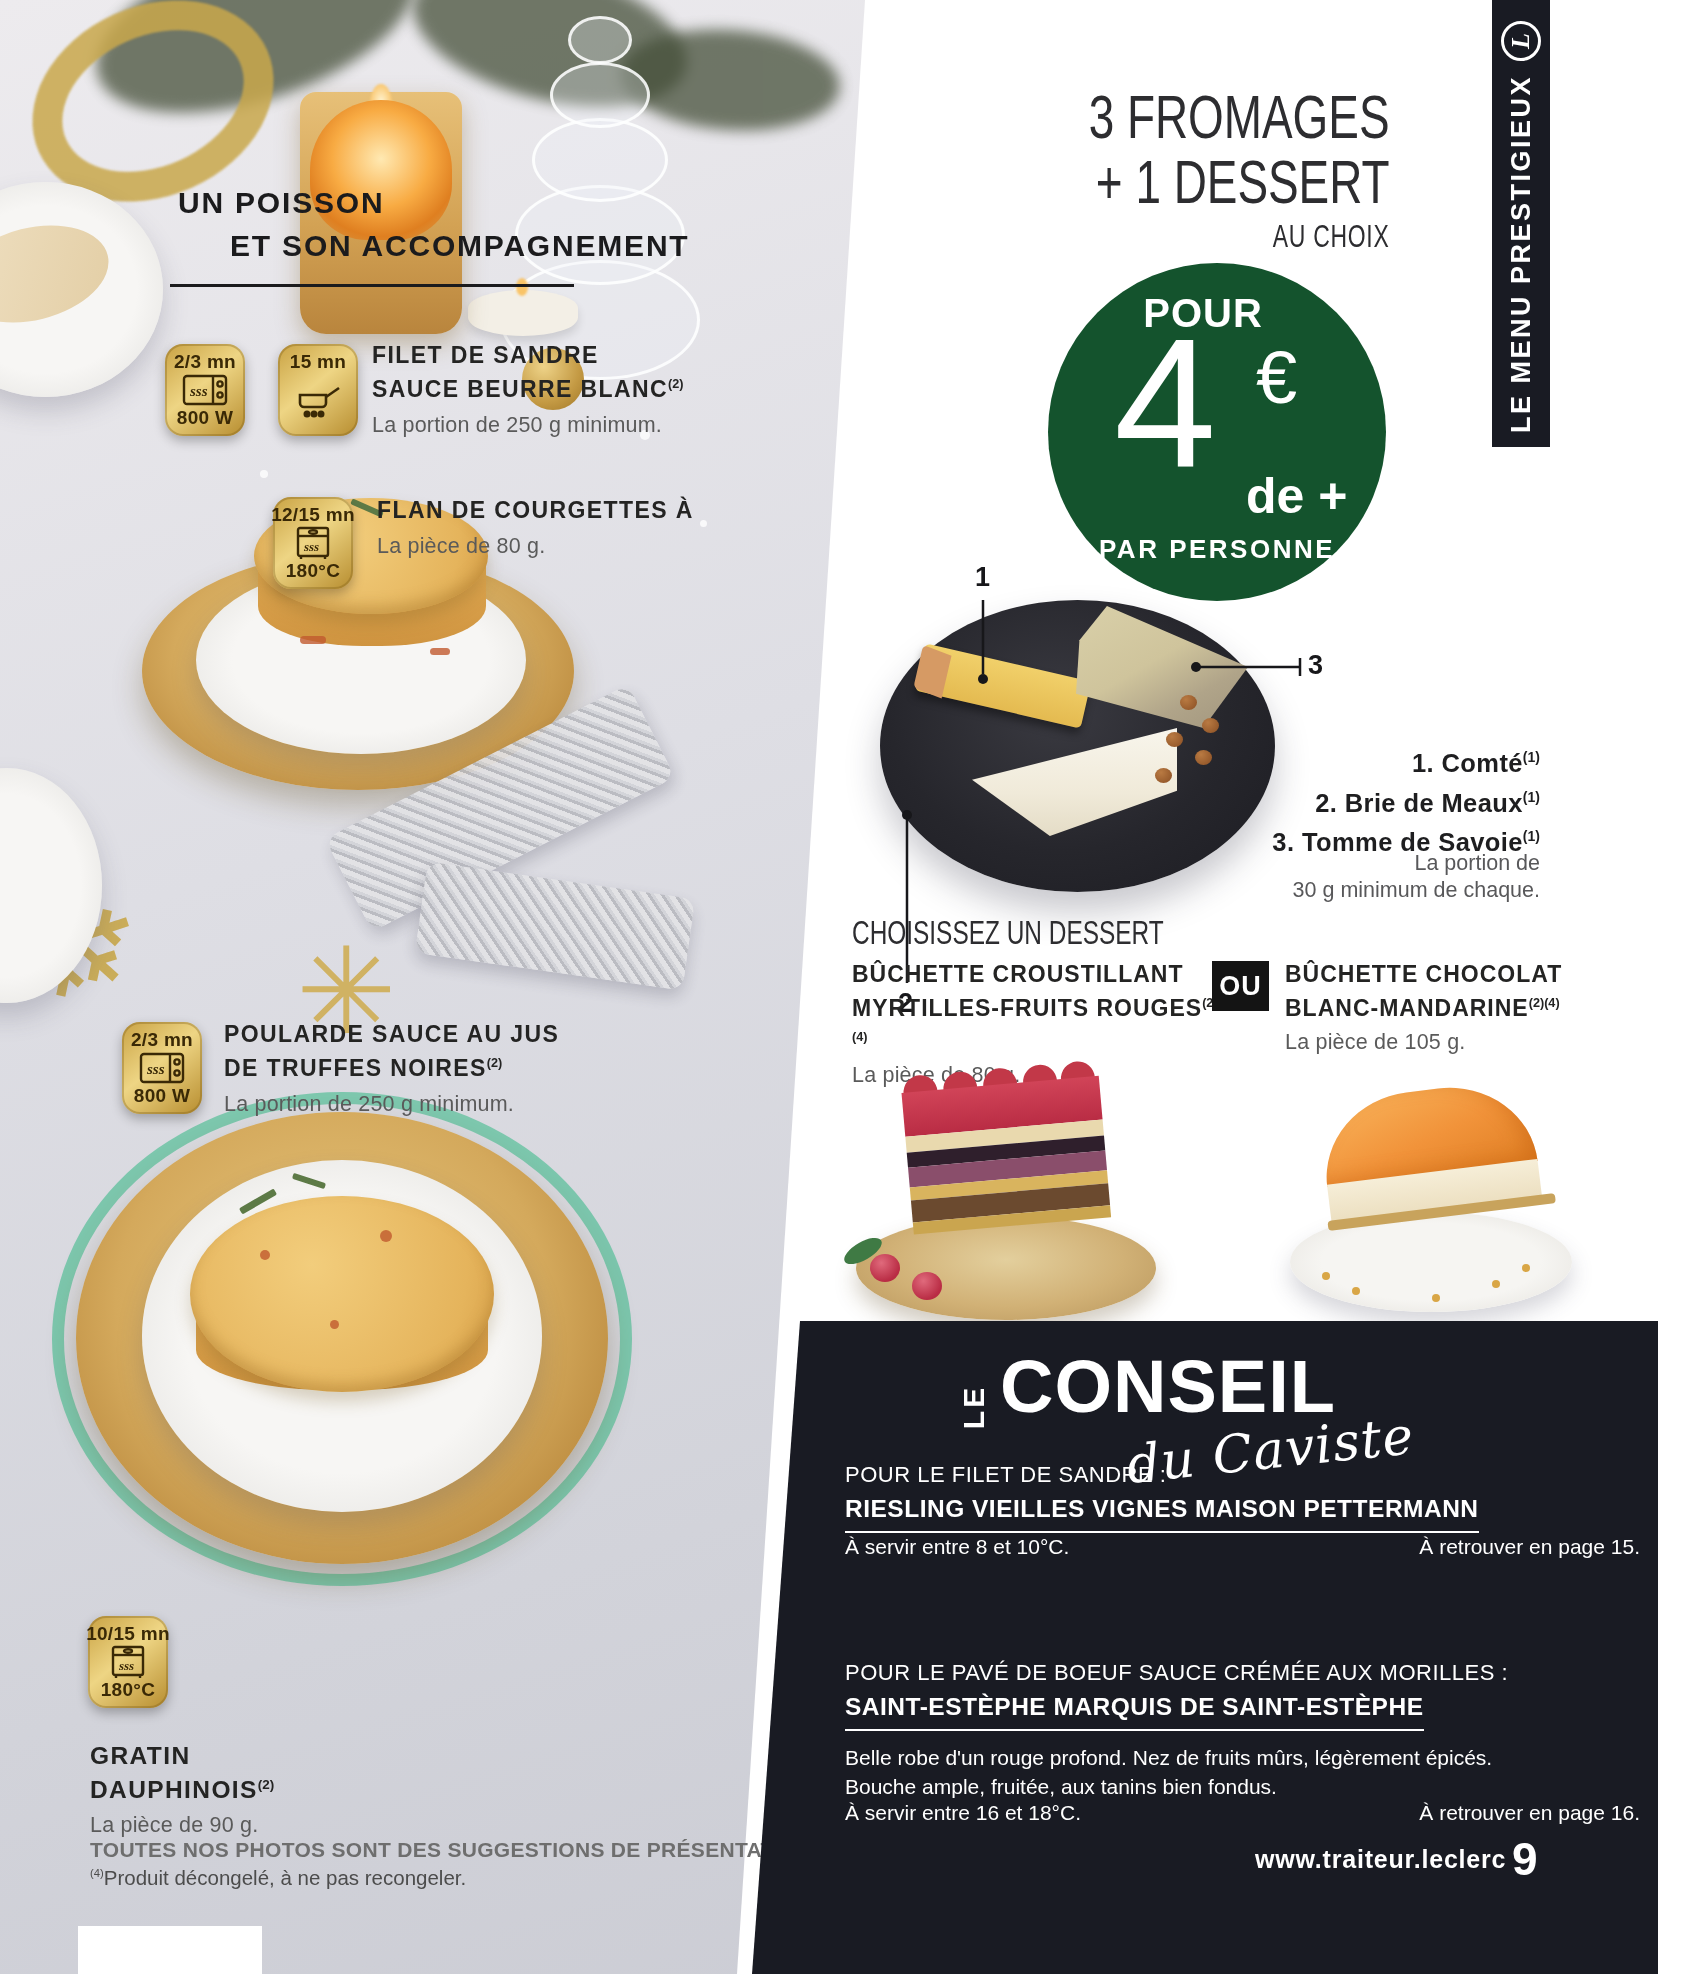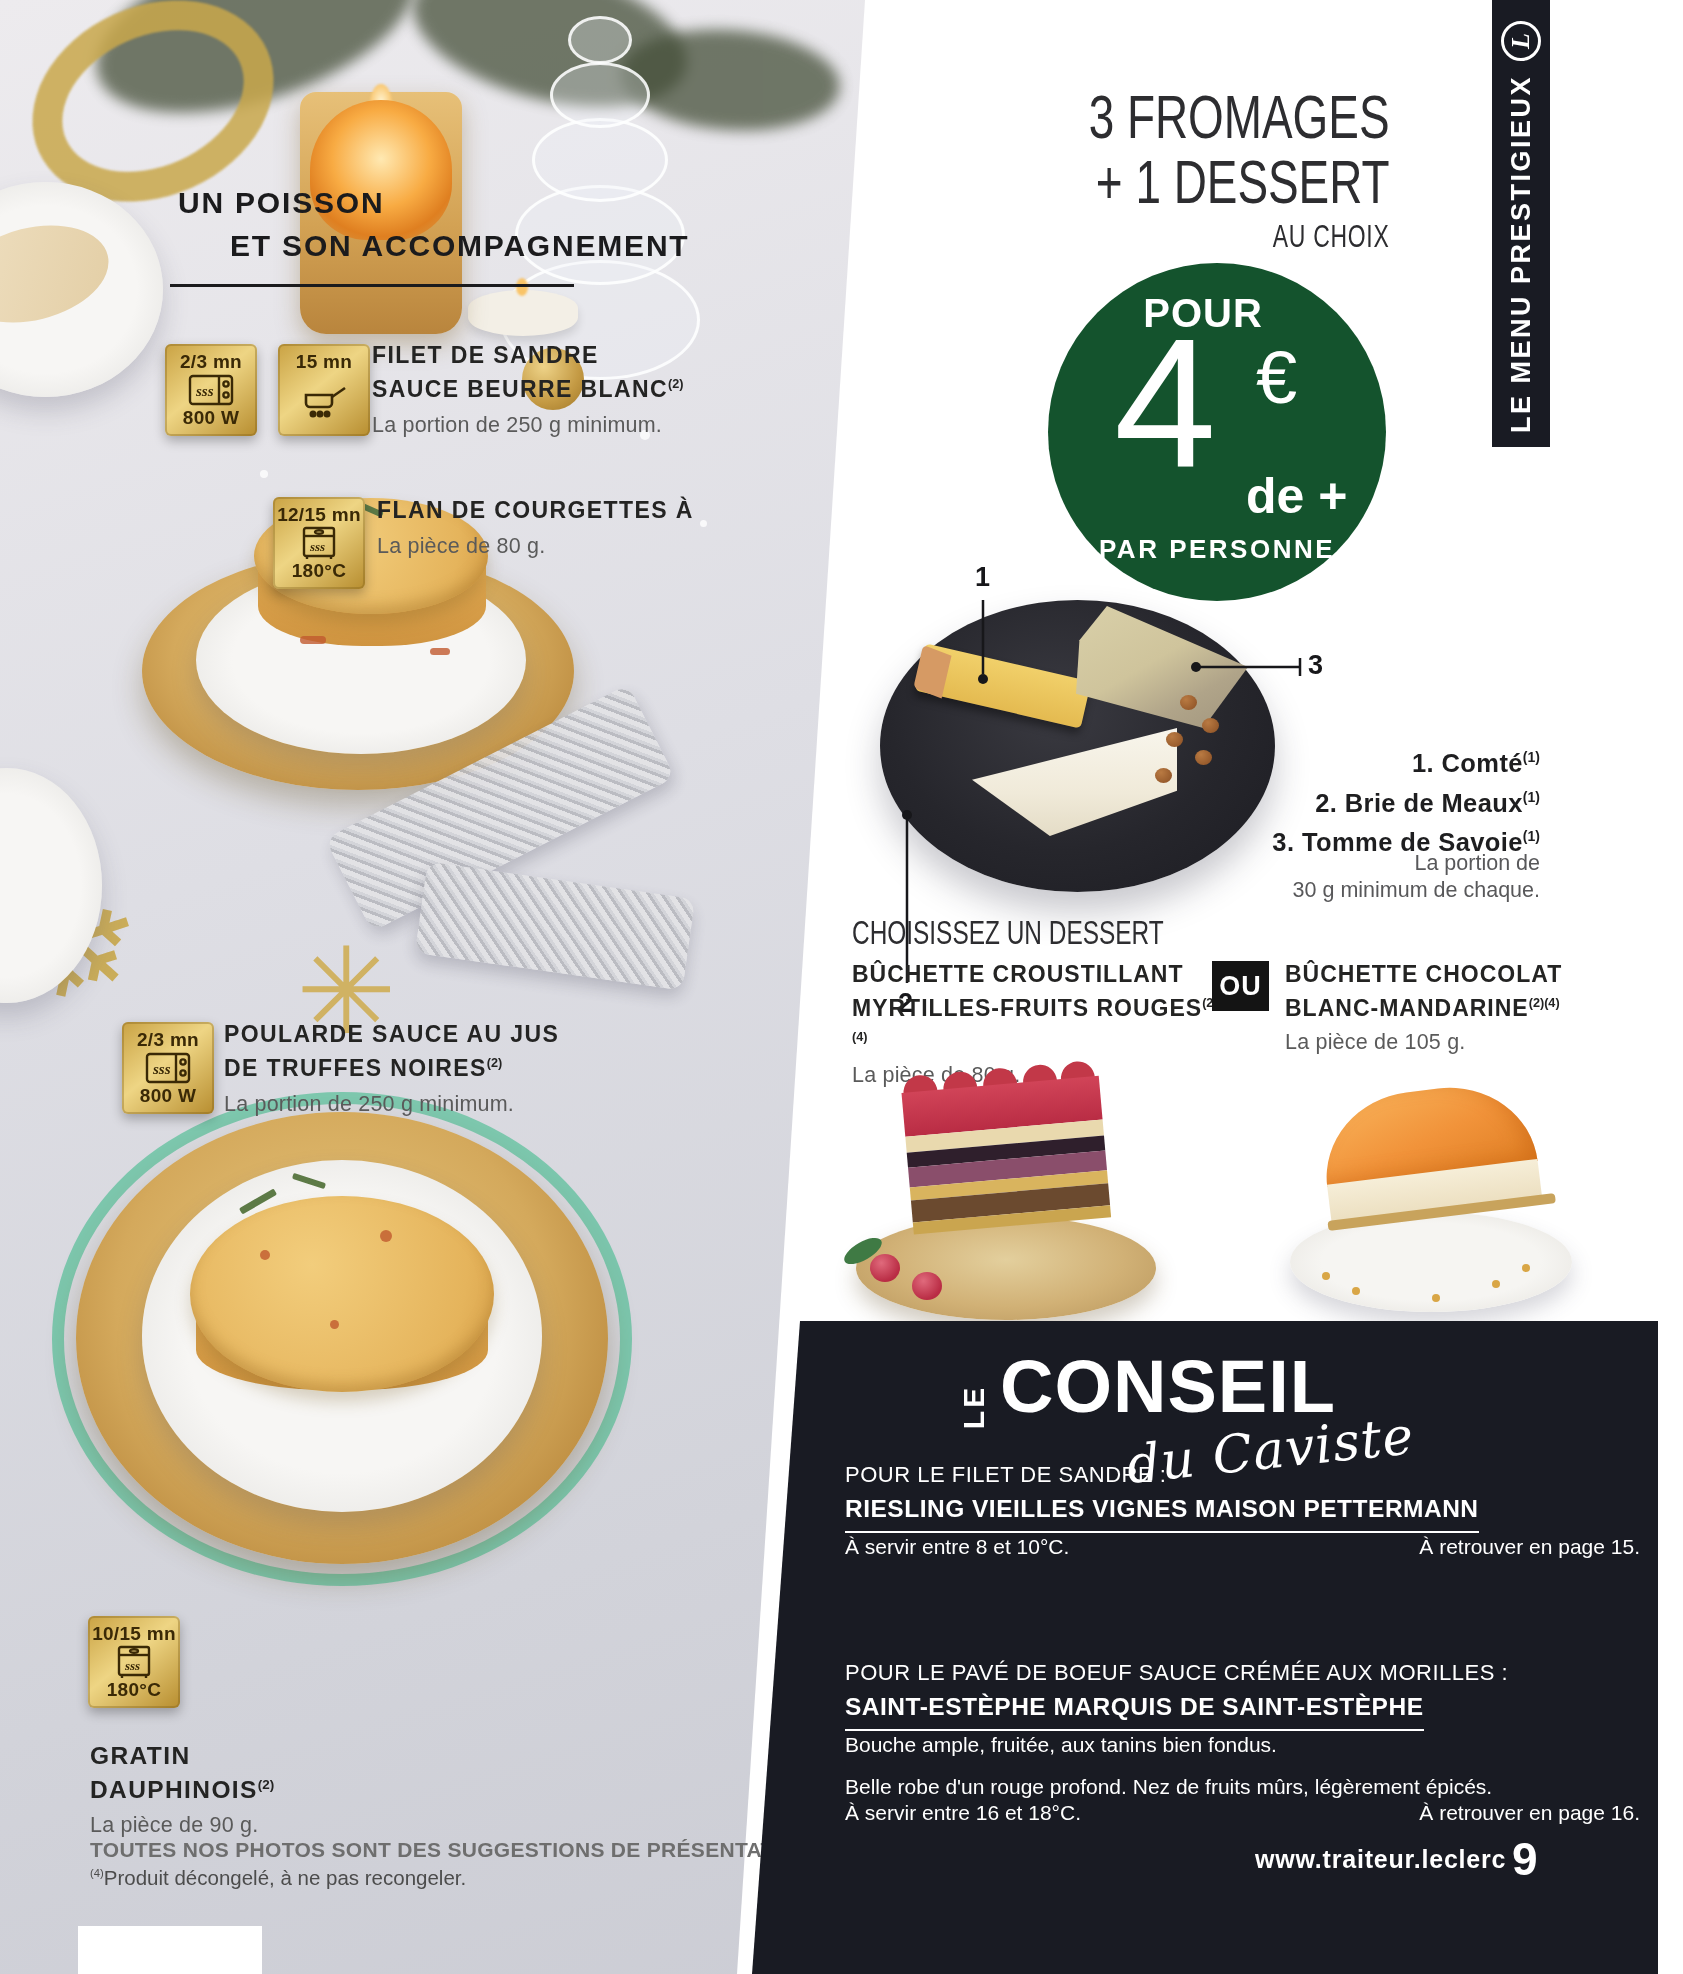--- a/index.html
+++ b/index.html
@@ -35,21 +35,21 @@
   .flan-side { background:linear-gradient(180deg,#e0a952,#cf9440); border-radius:0 0 46% 46%/0 0 40px 40px; }
   .speck { position:absolute; background:#c05a2e; border-radius:50%; opacity:.8; }
   .herb { position:absolute; background:#5d7a46; border-radius:2px; }
   .mesh-ribbon { position:absolute; border-radius:14px; opacity:.92;
        background:repeating-linear-gradient(48deg,#e3e3e6 0 5px,#b9bac0 5px 8px,#d3d4d9 8px 11px); box-shadow:0 8px 16px rgba(60,60,80,.25); }
   .glyph-deco { position:absolute; color:#c9a84c; opacity:.9; }
   .sparkle { position:absolute; background:#fff; border-radius:50%; opacity:.8; filter:blur(.5px); }
   .ornament { position:absolute; border-radius:50%; background:radial-gradient(circle at 35% 30%, #eed388, #c49a44 60%, #9f7526); }
 
   
-  .tile { position:absolute; width:92px; height:92px; border-radius:6px; color:#3a2906;
+  .tile { position:absolute; width:80px; height:92px; border-radius:18px; color:#3a2906;
           background:linear-gradient(140deg,#c9a243 0%,#eed584 45%,#b78d2f 100%);
           box-shadow:inset 0 0 0 2px rgba(125,95,25,.35), 0 5px 12px rgba(0,0,0,.28);
           display:flex; flex-direction:column; align-items:center; justify-content:space-between; padding:7px 4px; }
   .tile .t-time, .tile .t-power { font-size:19px; font-weight:700; letter-spacing:.3px; white-space:nowrap; }
   .tile svg { display:block; }
 
   
   .prod-name { position:absolute; font-size:23px; font-weight:700; letter-spacing:1.4px; color:#242423; line-height:29px; }
   .prod-desc { font-size:21.5px; font-weight:400; letter-spacing:.2px; color:#5a5a5a; margin-top:7px; }
   sup.mk { font-size:.55em; vertical-align:super; letter-spacing:0; }
@@ -439,22 +439,22 @@
       <div style="margin-top:7px;"><span class="wine-name">RIESLING VIEILLES VIGNES MAISON PETTERMANN</span></div>
       <div class="wine-serve-row" style="margin-top:2px;">
         <span>À servir entre 8 et 10°C.</span>
         <span class="wine-ref">À retrouver en page 15.</span>
       </div>
     </div>
 
     <div class="wine" style="top:1660px;">
       <div class="wine-intro">POUR LE PAVÉ DE BOEUF SAUCE CRÉMÉE AUX MORILLES :</div>
       <div style="margin-top:7px;"><span class="wine-name">SAINT-ESTÈPHE MARQUIS DE SAINT-ESTÈPHE</span></div>
+      <div class="wine-body" style="margin-top:13px; text-align:left;">Belle robe d'un rouge profond. Nez de fruits mûrs, légèrement épicés.</div>
       <div class="wine-body" style="text-align:left;">Bouche ample, fruitée, aux tanins bien fondus.</div>
-      <div class="wine-body" style="margin-top:13px; text-align:left;">Belle robe d'un rouge profond. Nez de fruits mûrs, légèrement épicés.</div>
       <div class="wine-serve-row">
         <span>À servir entre 16 et 18°C.</span>
         <span class="wine-ref">À retrouver en page 16.</span>
       </div>
     </div>
 
     <div class="site">www.traiteur.leclerc</div>
     <div class="page-num">9</div>
   </div>
 

